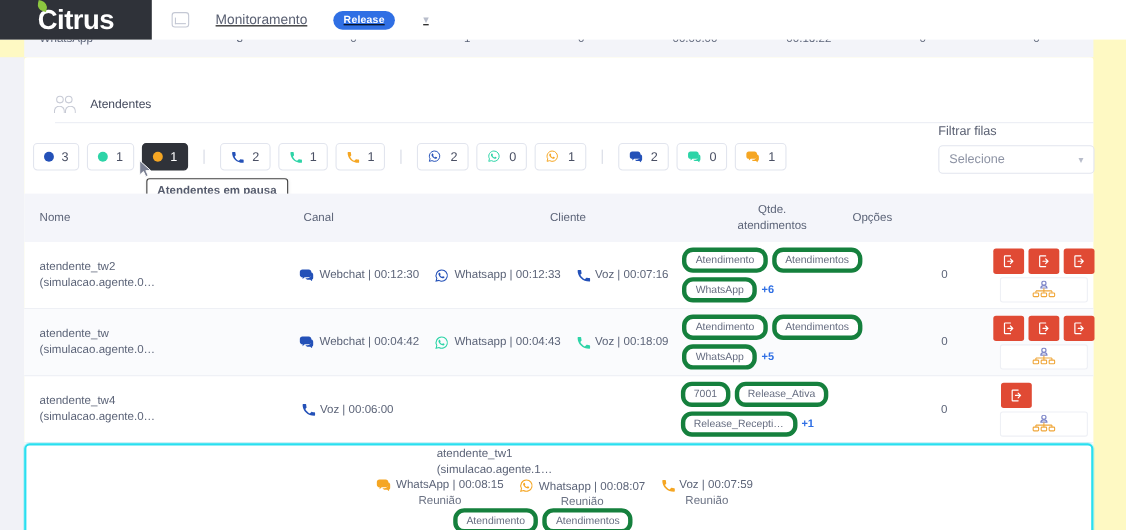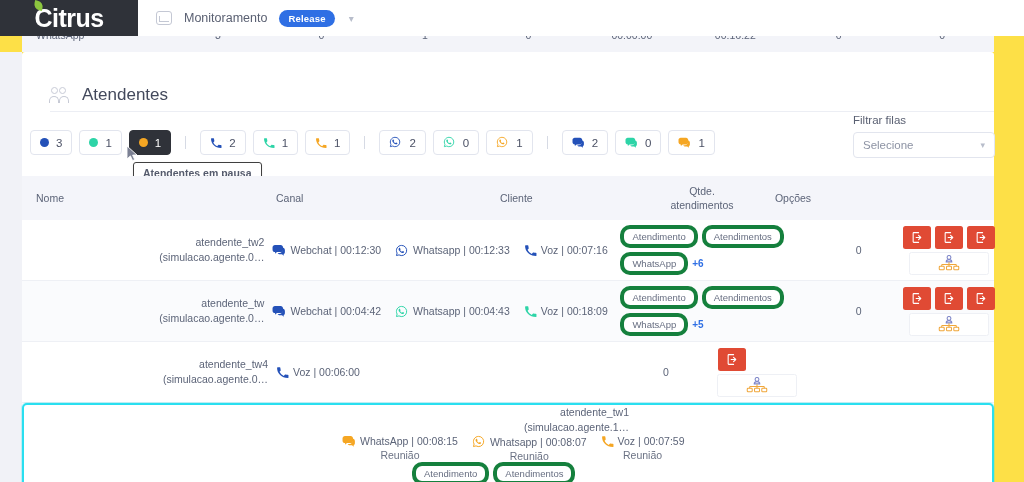--- a/index.html
+++ b/index.html
@@ -2,40 +2,40 @@
 <html><head>
 <meta charset="utf-8">
 <style>
   * { box-sizing: border-box; margin: 0; padding: 0; }
   html, body {
     width: 1024px; height: 482px;
     background: #f4f5f9;
     font-family: "Liberation Sans", sans-serif;
     overflow: hidden;
   }
-  .page { position: relative; width: 1024px; height: 482px; background:#fde047; }
+  .page { position: relative; width: 1024px; height: 482px; background:#fef9c3; }
 
   
   .topbar {
     position:absolute; top:0; left:0; width:1024px; height:36px;
     background:#ffffff; display:flex; align-items:center; z-index:40;
   }
   .logo-box {
     width:138px; height:36px; background:#2f3239;
     display:flex; align-items:center; justify-content:center;
   }
   .logo-text {
     color:#ffffff; font-size:25px; font-weight:bold; letter-spacing:-0.5px;
     position:relative; font-family:"Liberation Sans", sans-serif;
   }
   .logo-leaf {
     position:absolute; width:9px; height:9px; background:#8cc63f;
     border-radius:0 70% 0 70%; top:1px; left:34px; transform:rotate(14deg);
   }
-  .crumb { display:flex; align-items:center; gap:12px; margin-left:18px; }
+  .crumb { display:flex; align-items:center; gap:24px; margin-left:18px;text-decoration:underline; }
   .crumb-icon { width:16px; height:14px; border:1.4px solid #c4c8d4; border-radius:3px; position:relative; }
   .crumb-icon:after{ content:""; position:absolute; left:2px; bottom:2px; width:9px; height:5px;
      border-left:1.4px solid #c4c8d4; border-bottom:1.4px solid #c4c8d4; }
   .crumb-label { font-size:12.5px; color:#5a6072; }
   .crumb-badge {
     background:#2f6fe4; color:#fff; font-size:9.5px; font-weight:bold;
     padding:3px 9px; border-radius:10px; letter-spacing:.2px;
   }
   .crumb-caret { color:#b8bdcb; font-size:10px; margin-left:2px; }
 
@@ -67,21 +67,21 @@
      position:absolute; width:7px; height:7px; border:1.4px solid #9aa0b4; border-radius:50%;
   }
   .people-icon .h1{ left:1px; top:0; }
   .people-icon .h2{ left:9px; top:0; }
   .people-icon .b1, .people-icon .b2{
      position:absolute; width:10px; height:7px; border:1.4px solid #9aa0b4;
      border-bottom:none; border-radius:6px 6px 0 0; top:9px;
   }
   .people-icon .b1{ left:-1px; }
   .people-icon .b2{ left:9px; }
-  .section-title { font-size:17px; color:#43495c; }
+  .section-title { font-size:11px; color:#43495c; }
   .head-rule { position:absolute; top:111px; left:50px; width:944px; height:1px; background:#eceef4; }
 
   
   .chips-row {
     position:absolute; top:130px; left:30px; display:flex; align-items:center; gap:7px;
   }
   .chip {
     display:flex; align-items:center; justify-content:center; gap:7px;
     min-width:37px; height:25px; padding:0 9px;
     border:1px solid #e2e5ee; border-radius:4px; background:#fff;
@@ -139,21 +139,21 @@
     border-bottom:1px solid #eef0f5; position:relative;
   }
   .trow.alt { background:#fafbfd; }
   .trow.highlight {
     border:2px solid #2adff0; border-radius:5px; background:#ffffff;
     box-shadow:0 0 0 1px rgba(42,223,240,.25);
     flex-direction:column;
   }
   .td { padding:0 4px; font-size:10.5px; color:#5c6478; }
 
-  .agent-name { line-height:1.45; color:#5c6478; font-size:10.5px;text-align:right; }
+  .agent-name { line-height:1.45; color:#5c6478; font-size:10.5px; }
 
   .chan-list { display:flex; align-items:flex-start; gap:14px; }
   .chan { display:flex; flex-direction:column; align-items:center; gap:2px; }
   .chan-top { display:flex; align-items:center; gap:5px; white-space:nowrap; }
   .chan-txt { font-size:10.5px; }
   .chan-sub { font-size:10.5px; color:#6b7284; }
 
   .tags { display:flex; flex-wrap:wrap; gap:4px; align-items:center; max-width:190px; }
   .tag {
     border:4px solid #15803d; border-radius:10px; padding:2px 8px;
@@ -507,20 +507,28 @@
                     <svg width="13" height="13" viewBox="0 0 24 24">
                       <path fill="#2451b8" d="M6.6 10.8c1.7 3.3 4.3 5.9 7.6 7.6l2.5-2.5c.3-.3.8-.4 1.2-.3 1.2.4 2.6.6 4 .6.6 0 1.1.5 1.1 1.1V21c0 .6-.5 1.1-1.1 1.1C10.3 22.1 2 13.8 2 3.6 2 3 2.5 2.5 3.1 2.5H7c.6 0 1.1.5 1.1 1.1 0 1.4.2 2.8.6 4 .1.4 0 .9-.3 1.2l-1.8 2z"></path>
                     </svg>
                   </span>
                   <span class="chan-txt" style="color:#5c6478">Voz | 00:06:00</span>
                 </div>
               </div>
             </div>
           </div>
           <div class="td" style="width:0"></div>
+          <div class="td col-filas">
+            <div class="tags">
+              <span class="tag">7001</span>
+              <span class="tag">Release_Ativa</span>
+              <span class="tag">Release_Recepti…</span>
+              <span class="tag-more">+1</span>
+            </div>
+          </div>
           <div class="qtde">0</div>
           <div class="opts">
             <div class="opt-row-single">
               <div class="btn-exit">
                 <svg width="13" height="13" viewBox="0 0 24 24">
                   <path fill="none" stroke="#ffffff" stroke-width="2" stroke-linecap="round" stroke-linejoin="round" d="M14 3H5a1 1 0 0 0-1 1v16a1 1 0 0 0 1 1h9"></path>
                   <path fill="none" stroke="#ffffff" stroke-width="2" stroke-linecap="round" stroke-linejoin="round" d="M14 8l4 4-4 4M9.5 12H18"></path>
                 </svg>
               </div>
             </div>

